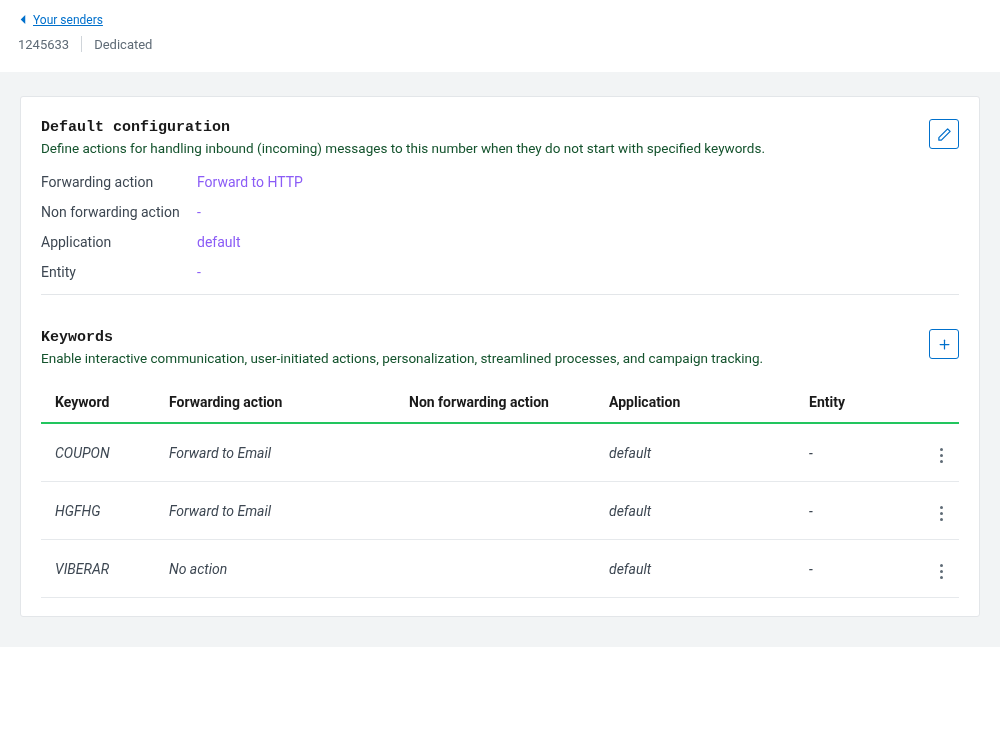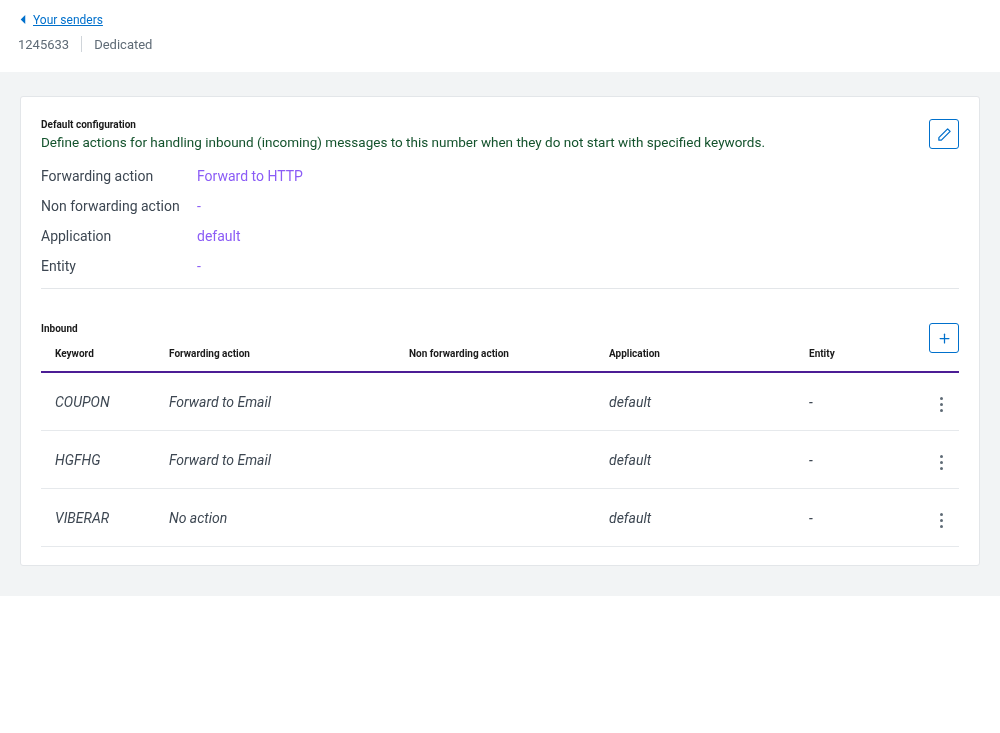--- a/index.html
+++ b/index.html
@@ -74,24 +74,25 @@
     padding: 8px;
     display: flex;
     align-items: center;
     justify-content: center;
   }
   .chevron-btn svg { width: 14px; height: 14px; stroke: #5f6b76; fill: none; stroke-width: 2; }
   .panel-body { padding: 22px 20px 18px; }
   .section { position: relative; }
   .section + .section { margin-top: 34px; }
   .section-title {
-    font-size: 10px;
+    font-size: 15px;
     font-weight: 700;
     color: #1a1a1a;
     margin-bottom: 4px;
+    font-family: Liberation Mono, monospace;
   }
   .section-desc {
     font-size: 13.5px;
     color: #14532d;
     margin-bottom: 18px;
   }
   .icon-btn {
     position: absolute;
     right: 0;
     top: 0;
@@ -124,25 +125,25 @@
     border-top: 1px solid #e3e6e9;
     margin: 6px 0 0;
   }
   .table {
     width: 100%;
     border-collapse: collapse;
     margin-top: 4px;
   }
   .table th {
     text-align: left;
-    font-size: 10px;
+    font-size: 14px;
     font-weight: 700;
     color: #1a1a1a;
     padding: 10px 8px 12px;
-    border-bottom: 2px solid #4c1d95;
+    border-bottom: 2px solid #22c55e;
   }
   .table th:first-child, .table td:first-child { padding-left: 14px; }
   .table td {
     font-size: 14px;
     padding: 14px 8px;
     border-bottom: 1px solid #e6e9ec;
     color: #3d4752;
     font-style: italic;
   }
   .table tr:last-child td { border-bottom: 1px solid #e6e9ec; }
@@ -211,21 +212,22 @@
           <div class="kv-value">default</div>
         </div>
         <div class="kv-row">
           <div class="kv-label">Entity</div>
           <div class="kv-value">-</div>
         </div>
         <hr class="hr">
       </div>
 
       <div class="section">
-        <div class="section-title">Inbound</div>
+        <div class="section-title">Keywords</div>
+        <div class="section-desc">Enable interactive communication, user-initiated actions, personalization, streamlined processes, and campaign tracking.</div>
         <button class="icon-btn">
           <svg viewBox="0 0 24 24" fill="none" stroke="#0070cc" stroke-width="2" stroke-linecap="round">
               <line x1="12" y1="5" x2="12" y2="19"></line>
               <line x1="5" y1="12" x2="19" y2="12"></line>
             </svg>
         </button>
 
         <table class="table">
           <thead>
             <tr>

